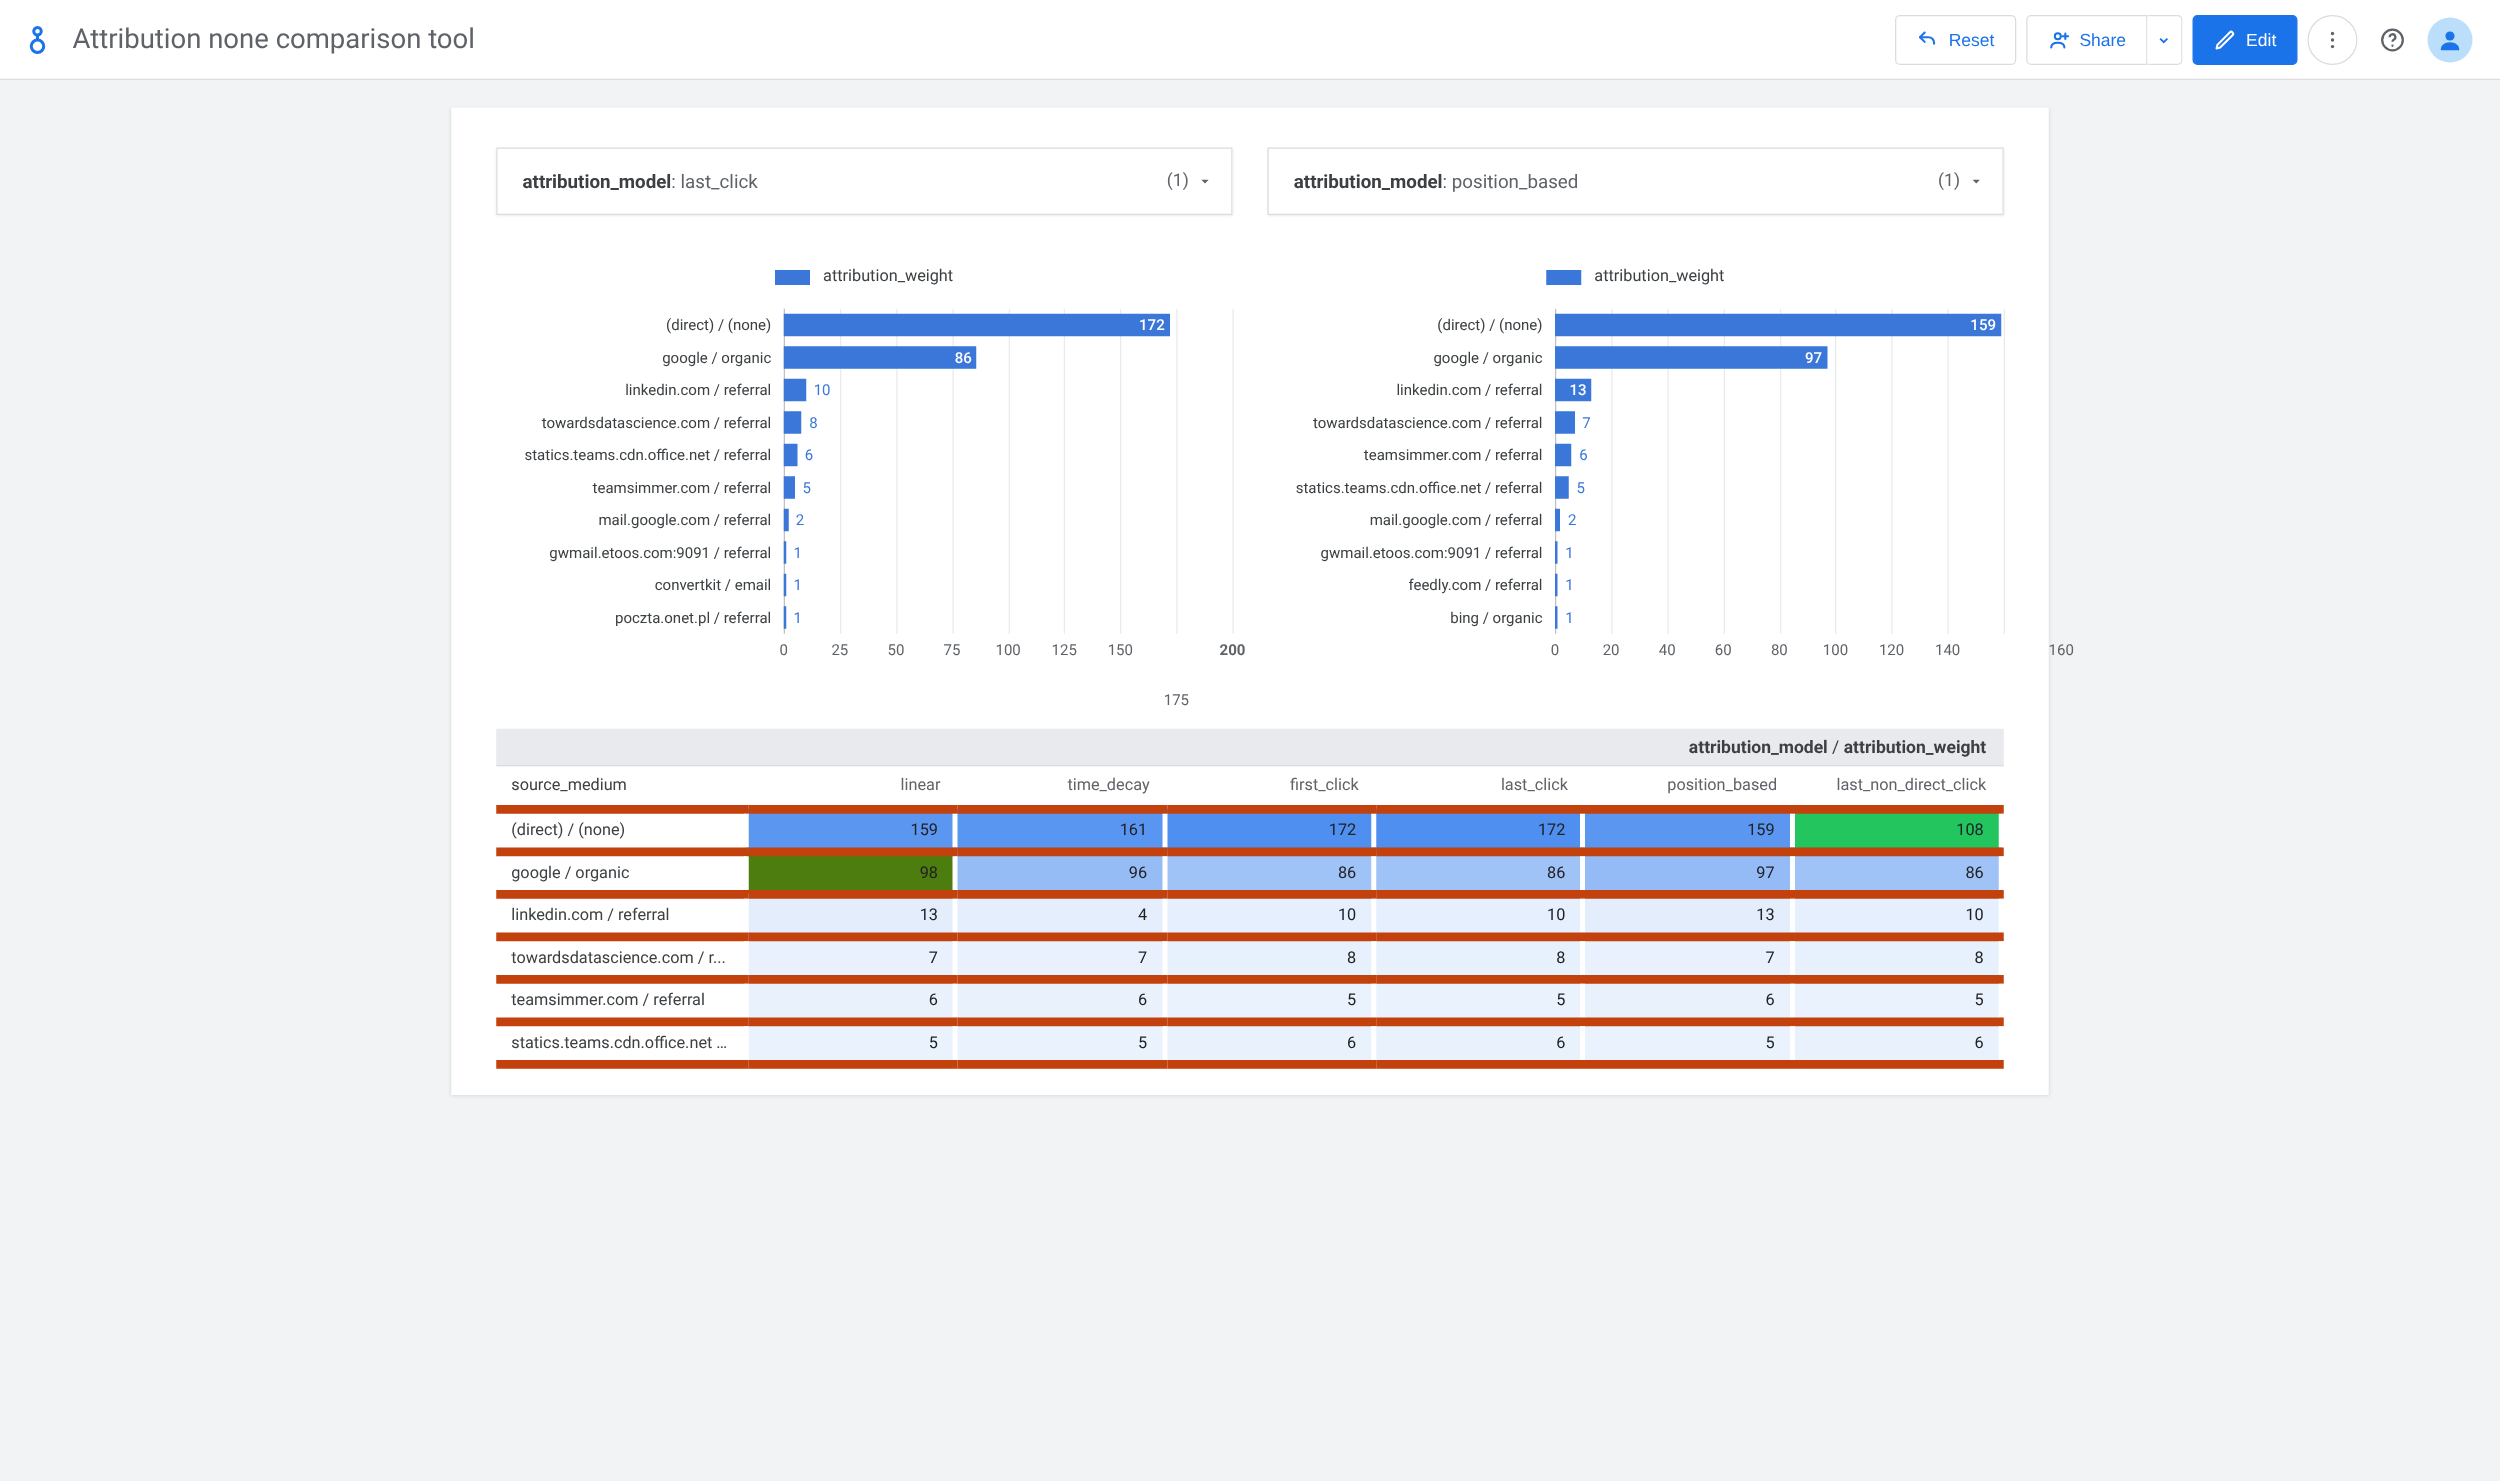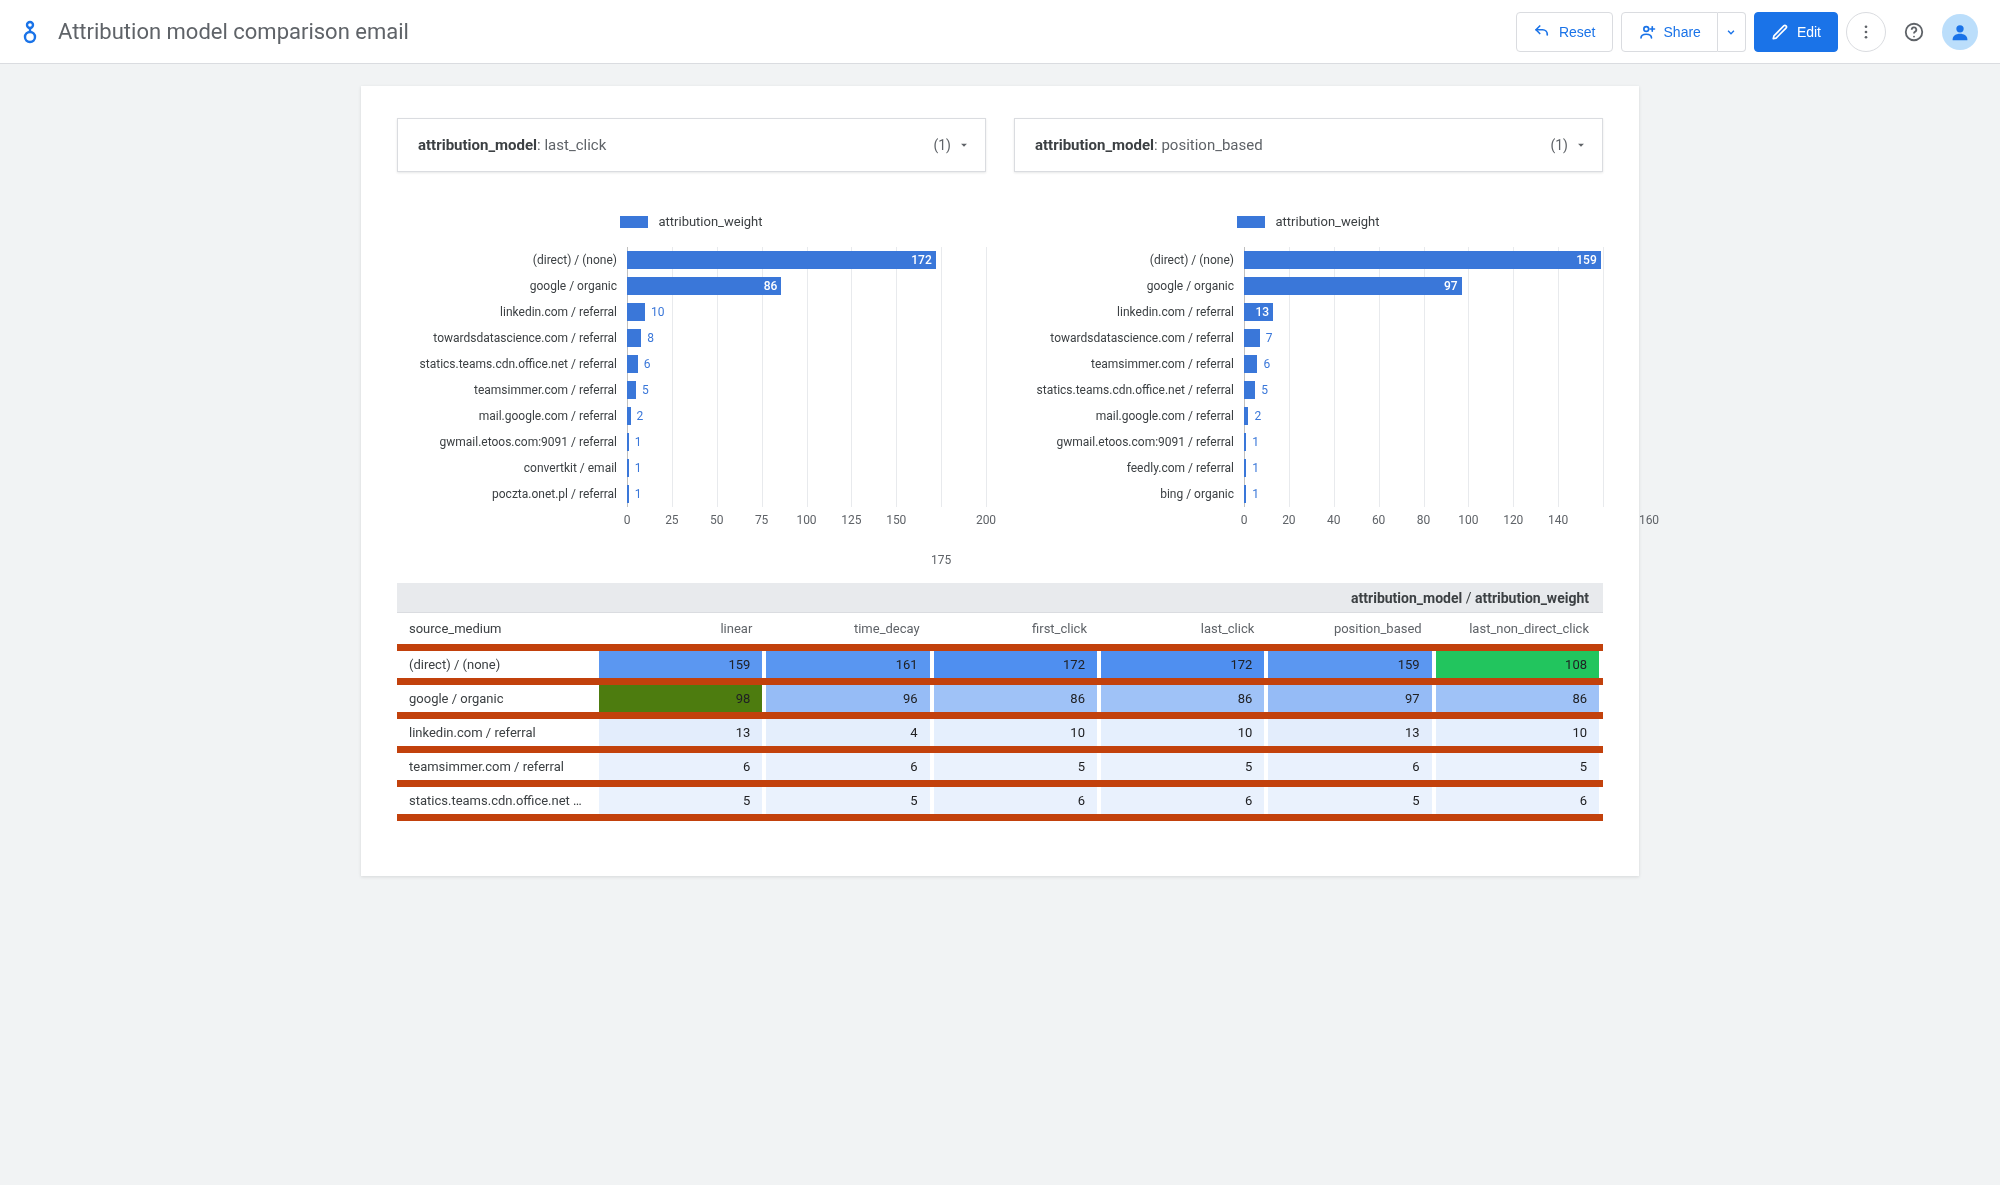--- a/index.html
+++ b/index.html
@@ -170,21 +170,21 @@
 <body>
 
 <div class="topbar">
   <div class="brand-logo">
     <svg viewBox="0 0 24 24" width="24" height="24" fill="none" stroke="#1a73e8" stroke-width="2.4">
       <circle cx="12" cy="5" r="3"></circle>
       <path d="M12 8 v4"></path>
       <circle cx="12" cy="17" r="5"></circle>
     </svg>
   </div>
-  <div class="page-title">Attribution model comparison email</div>
+  <div class="page-title">Attribution none comparison tool</div>
   <div class="topbar-spacer"></div>
 
   <button class="btn">
     <span class="icon">
       <svg viewBox="0 0 24 24" width="18" height="18" fill="none" stroke="#1a73e8" stroke-width="2.2" stroke-linecap="round" stroke-linejoin="round">
         <path d="M9 14l-5-5 5-5"></path>
           <path d="M4 9h9a6 6 0 0 1 6 6v1"></path>
       </svg>
     </span>
     <span>Reset</span>
@@ -338,21 +338,21 @@
             </div>
             <div class="xaxis">
               <span class="xtick" style="left: 0%;">0</span>
               <span class="xtick" style="left: 12.5%;">25</span>
               <span class="xtick" style="left: 25%;">50</span>
               <span class="xtick" style="left: 37.5%;">75</span>
               <span class="xtick" style="left: 50%;">100</span>
               <span class="xtick" style="left: 62.5%;">125</span>
               <span class="xtick" style="left: 75%;">150</span>
               <span class="xtick" style="left: 87.5%; margin-top: 40px;">175</span>
-              <span class="xtick" style="left: 100%;">200</span>
+              <span class="xtick" style="left: 100%; font-weight: bold;">200</span>
             </div>
           </div>
         </div>
     </div>
     <div class="chart-wrap">
       <div class="legend-row">
         <span class="legend-swatch"></span>
         <span class="legend-text">attribution_weight</span>
       </div>
       <div class="hbar-chart" id="chart-1">
@@ -486,20 +486,29 @@
           <tr>
             <td class="rowhead">linkedin.com / referral</td>
             <td class="cell" style="background: rgb(227, 237, 252);">13</td>
             <td class="cell" style="background: rgb(228, 238, 252);">4</td>
             <td class="cell" style="background: rgb(229, 239, 253);">10</td>
             <td class="cell" style="background: rgb(229, 239, 253);">10</td>
             <td class="cell" style="background: rgb(227, 237, 252);">13</td>
             <td class="cell" style="background: rgb(229, 239, 253);">10</td>
           </tr>
           <tr>
+            <td class="rowhead">towardsdatascience.com / r...</td>
+            <td class="cell" style="background: rgb(232, 241, 253);">7</td>
+            <td class="cell" style="background: rgb(232, 241, 253);">7</td>
+            <td class="cell" style="background: rgb(231, 240, 253);">8</td>
+            <td class="cell" style="background: rgb(231, 240, 253);">8</td>
+            <td class="cell" style="background: rgb(232, 241, 253);">7</td>
+            <td class="cell" style="background: rgb(231, 240, 253);">8</td>
+          </tr>
+          <tr>
             <td class="rowhead">teamsimmer.com / referral</td>
             <td class="cell" style="background: rgb(233, 241, 253);">6</td>
             <td class="cell" style="background: rgb(233, 241, 253);">6</td>
             <td class="cell" style="background: rgb(234, 242, 253);">5</td>
             <td class="cell" style="background: rgb(234, 242, 253);">5</td>
             <td class="cell" style="background: rgb(233, 241, 253);">6</td>
             <td class="cell" style="background: rgb(234, 242, 253);">5</td>
           </tr>
           <tr>
             <td class="rowhead">statics.teams.cdn.office.net ...</td>

